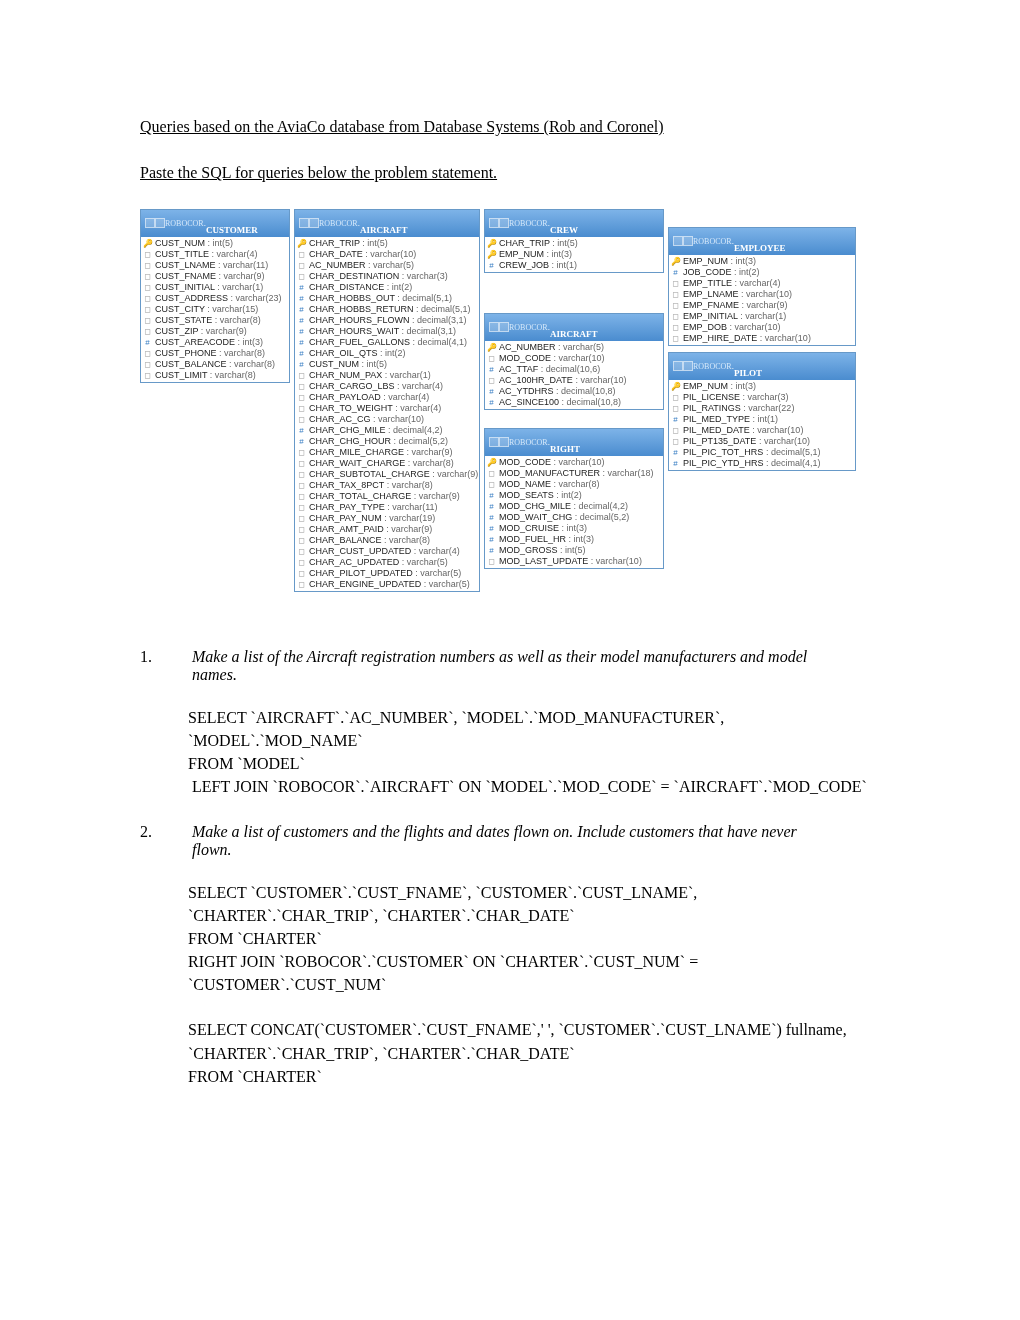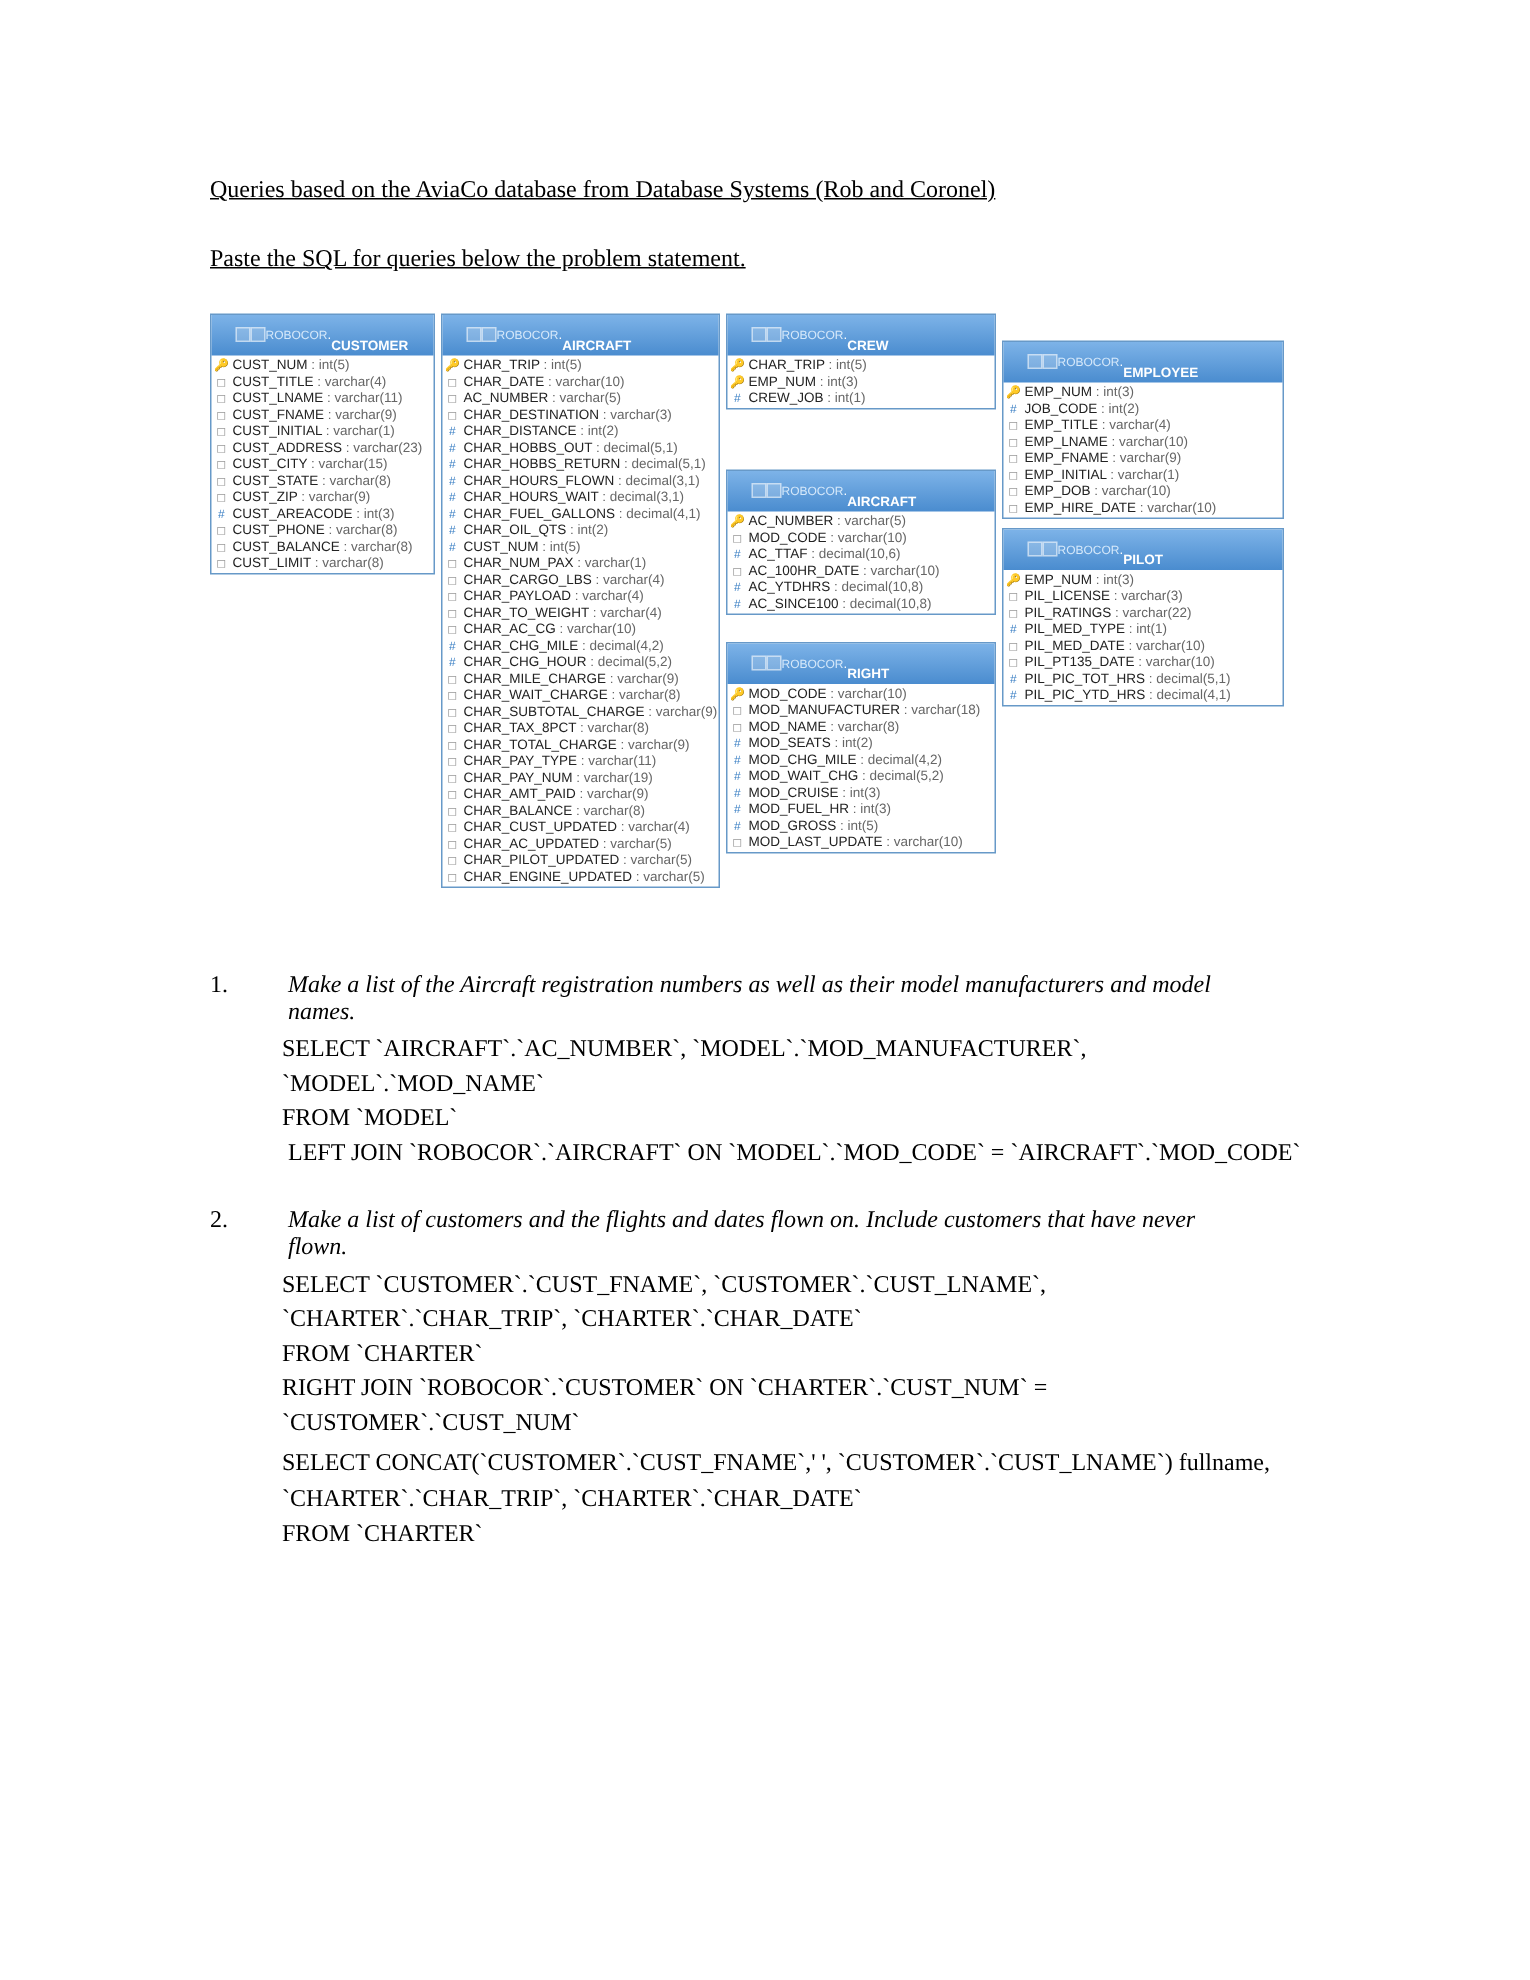--- a/index.html
+++ b/index.html
@@ -4,36 +4,36 @@
   <style>
     body { font-family: "Times New Roman", serif; font-size: 16px; margin: 0; padding: 100px 140px 40px 140px; background: #fff; color: #000; width: 1020px; box-sizing: border-box; }
     .intro { margin-bottom: 24px; line-height: 1.4; text-decoration: underline; }
     .diagram { display: flex; gap: 4px; margin: 24px 0 56px 0; font-family: Tahoma, Arial, sans-serif; font-size: 9px; align-items: flex-start; position: relative; }
     .col { display: flex; flex-direction: column; gap: 6px; }
     .tbl { border: 1px solid #6799c8; background: #fff; min-width: 144px; }
     .tbl.w1 { width: 148px; }
     .tbl.w2 { width: 184px; }
     .tbl.w3 { width: 178px; }
     .tbl.w4 { width: 186px; }
-    .tbl-head { background: linear-gradient(#7db3e8, #4a8ccf); color: #fff; padding: 2px 16px; font-size: 9px; display: flex; align-items: center; gap: 0; }
+    .tbl-head { background: linear-gradient(#7db3e8, #4a8ccf); color: #fff; padding: 2px 4px; font-size: 9px; display: flex; align-items: center; gap: 0; font-family: Liberation Serif, serif; }
     .tbl-head .schema { color: #d5e8fa; font-size: 8px; }
     .tbl-head .tname { font-weight: bold; color: #fff; margin-top: 13px; }
     .hdic { display: inline-block; width: 8px; height: 8px; background: #fff3; border: 1px solid #fff8; }
     .fields { list-style: none; margin: 0; padding: 1px 0; }
     .fields li { padding: 0 4px 0 14px; line-height: 11px; color: #222; white-space: nowrap; position: relative; }
     .fields li .ic { position: absolute; left: 2px; top: 1px; width: 9px; height: 9px; font-size: 8px; line-height: 9px; text-align: center; }
     .ic.pk { color: #d08a00; } 
     .ic.col { color: #999; }
     .ic.num { color: #3a7fc4; }
     .fname { color: #222; }
     .ftype { color: #666; }
     .q { margin-bottom: 24px; }
     .q-num { display: inline-block; width: 48px; vertical-align: top; }
     .q-body { display: inline-block; width: 640px; vertical-align: top; font-style: italic; }
-    .sql { margin: 4px 0 0 48px; white-space: pre-wrap; line-height: 1.45; }
+    .sql { margin: 22px 0 0 48px; white-space: pre-wrap; line-height: 1.45; }
   </style>
 </head>
 <body>
 
 <p class="intro">Queries based on the AviaCo database from Database Systems (Rob and Coronel)</p>
 <p class="intro">Paste the SQL for queries below the problem statement.</p>
 
 <div class="diagram">
 
   <div class="col">

